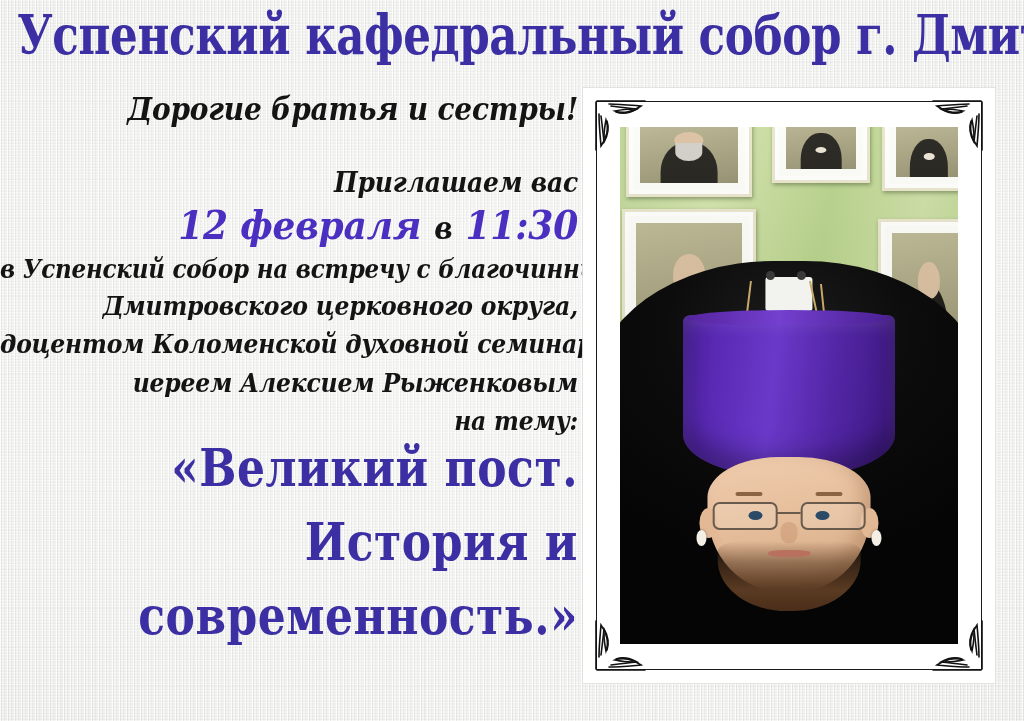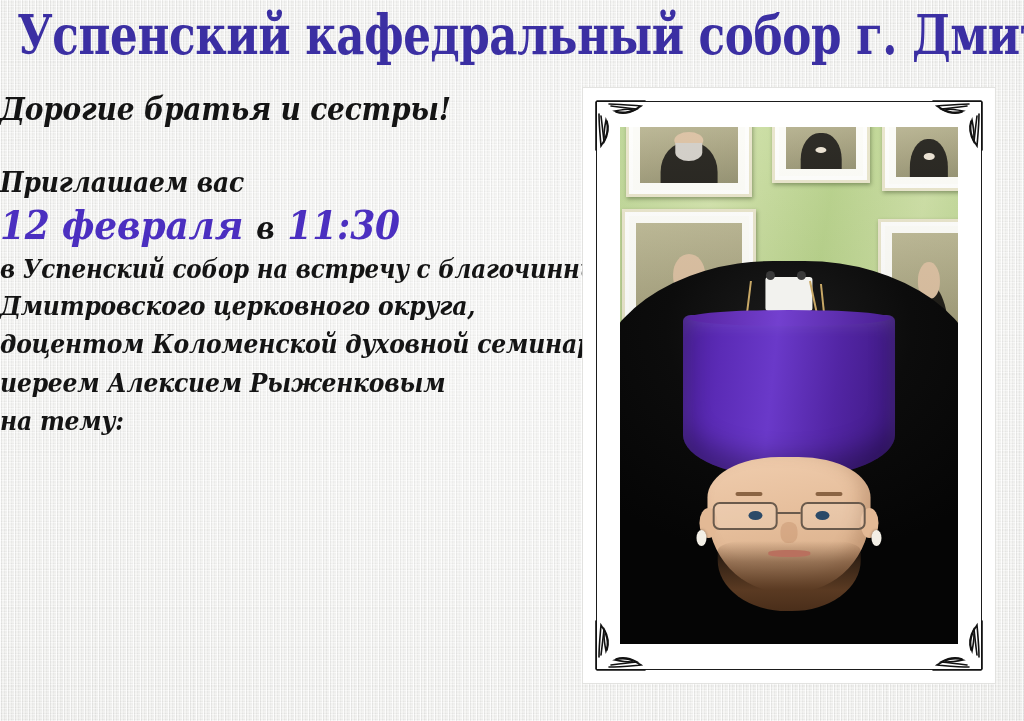--- a/index.html
+++ b/index.html
@@ -80,21 +80,21 @@
     transform-origin: center top;
     white-space: nowrap;
   }
 
   
   .left-col {
     position: absolute;
     left: 0;
     top: 96px;
     width: 578px;
-    text-align: left;
+    text-align: right;
   }
   .script {
     font-family: "DejaVu Serif", "Liberation Serif", serif;
     font-style: italic;
     font-weight: 700;
     color: #141414;
     letter-spacing: -0.2px;
   }
   .line-greeting {
     font-size: 28px;
@@ -450,20 +450,25 @@
     </div>
 
     <div class="body-lines">
       <div class="script body-line l1">в Успенский собор на встречу с благочинным</div>
       <div class="script body-line l2">Дмитровского церковного округа,</div>
       <div class="script body-line l3">доцентом Коломенской духовной семинарии</div>
       <div class="script body-line l4">иереем Алексием Рыженковым</div>
       <div class="script body-line l5">на тему:</div>
     </div>
 
+    <div class="topic">
+      <div class="topic-line t1">«Великий пост.</div>
+      <div class="topic-line t2">История и</div>
+      <div class="topic-line t3">современность.»</div>
+    </div>
 
   </div>
 
   <div class="photo-frame">
 
     <div class="frame-rule"></div>
 
     <div class="corner-orn tl">
       <svg viewBox="0 0 62 62" width="62" height="62" aria-hidden="true">
         <g fill="none" stroke="#111" stroke-width="1.6" stroke-linecap="round">

